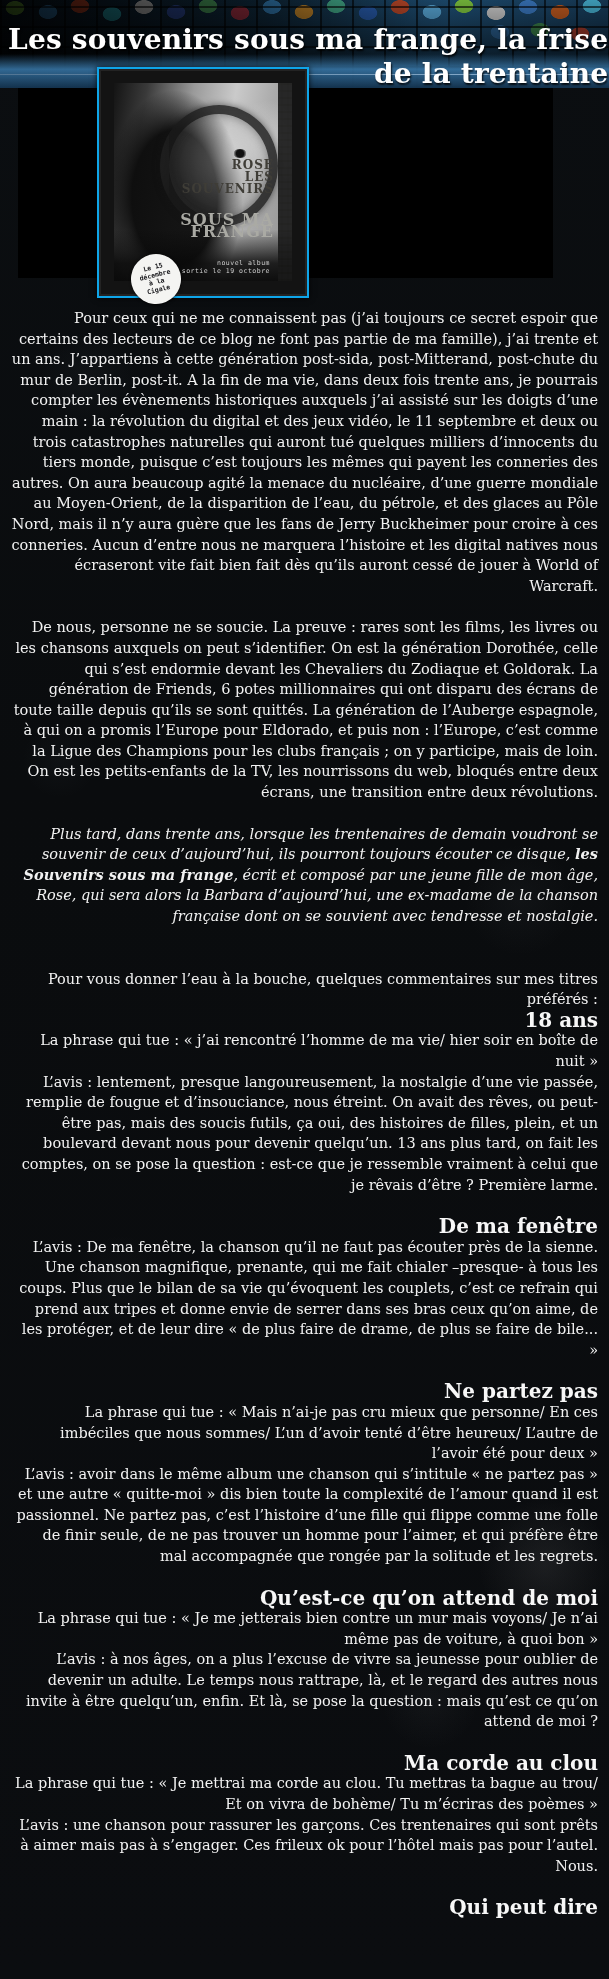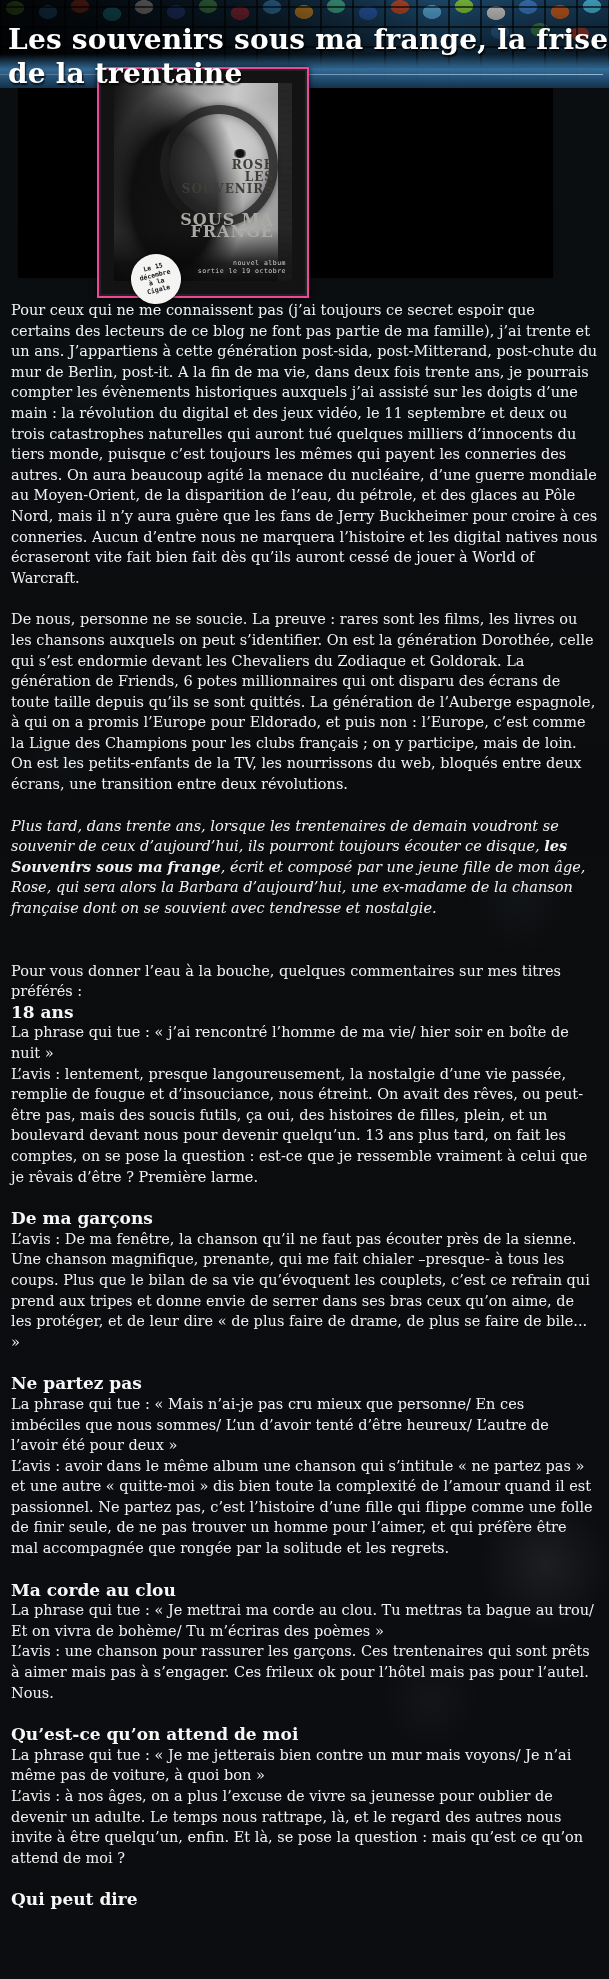--- a/index.html
+++ b/index.html
@@ -86,21 +86,21 @@
   
   .media-zone { position: relative; width: 609px; height: 212px; }
   .black-fill {
     position: absolute; left: 18px; top: 0; width: 535px; height: 190px;
     background: #000;
   }
   .album-frame {
     position: absolute; left: 97px; top: -21px;
     width: 212px; height: 231px;
     background: #131313;
-    border: 2px solid #ec4899;
+    border: 2px solid #0ea5e9;
     box-shadow: inset 0 0 0 2px #232323, 0 0 6px rgba(0,0,0,.8);
     z-index: 2;
   }
   .album-photo {
     position: absolute; left: 15px; right: 15px; top: 14px; bottom: 15px;
     background-image:
       linear-gradient(0deg, rgba(8,8,8,.96) 0%, rgba(8,8,8,.85) 9%, rgba(20,20,20,0) 26%),
       radial-gradient(95px 150px at 34% 58%, rgba(12,12,12,.95) 0 45%, rgba(12,12,12,0) 72%),
       radial-gradient(70px 60px at 88% 30%, rgba(235,235,235,.5), rgba(235,235,235,0) 70%),
       linear-gradient(100deg, #141414 0%, #3a3a3a 16%, #9a9a9a 38%, #cacaca 58%, #ababab 76%, #8f8f8f 100%);
@@ -139,21 +139,21 @@
     display: block;
     color: #3f3d37;
     font-size: 12px; line-height: 12px; letter-spacing: 1px;
   }
   .album-titles .bottom {
     display: block;
     color: #aaaaa4;
     font-size: 16px; line-height: 12px; letter-spacing: 1px;
   }
   .album-release {
-    position: absolute; right: 6px; bottom: 6px;
+    position: absolute; right: 22px; bottom: 6px;
     text-align: right;
     color: #cfcfcf;
     font-family: "DejaVu Sans Mono", monospace;
     font-size: 6.5px; line-height: 8px;
     white-space: pre-line;
     letter-spacing: .5px;
   }
   .gig-badge {
     position: absolute; left: 32px; bottom: -8px;
     width: 50px; height: 50px;
@@ -169,33 +169,35 @@
     box-shadow: 0 1px 3px rgba(0,0,0,.7);
     z-index: 3;
   }
 
   
   .article {
     padding: 0 11px;
     color: #f2f2f2;
     font-size: 14.5px;
     line-height: 20.6px;
+    margin-top: 8px;
+    text-align: right;
   }
   .article p { margin: 0 0 21px 0; }
   .article p.tight { margin-bottom: 0; }
   .article p.wide-gap { margin-bottom: 42px; font-style: italic; }
   .section { margin-top: 21px; }
   .section.first { margin-top: 0; }
   .section h2 {
-    margin: 0; font-size: 17px; line-height: 20.6px;
+    margin: 0; font-size: 20px; line-height: 20.6px;
     font-weight: bold; color: #f7f7f7;
   }
   .section .body { margin: 0; }
   b.inline { font-weight: bold; }
-  .pre { white-space: pre-line; }
+  .pre { white-space: pre-line; text-align: right; }
 </style>
 </head>
 <body>
 
 <header class="banner">
   <div class="grid"></div>
   <div class="shade"></div>
   <div class="glow"></div>
   <div class="rule"></div>
   <h1 class="page-title pre">Les souvenirs sous ma frange, la frise
@@ -233,39 +235,39 @@
   <p class="wide-gap"><span>Plus tard, dans trente ans, lorsque les trentenaires de demain voudront se souvenir de ceux d’aujourd’hui, ils pourront toujours écouter ce disque, </span><b class="inline">les Souvenirs sous ma frange</b><span>, écrit et composé par une jeune fille de mon âge, Rose, qui sera alors la Barbara d’aujourd’hui, une ex-madame de la chanson française dont on se souvient avec tendresse et nostalgie.</span></p>
   <p class="tight">Pour vous donner l’eau à la bouche, quelques commentaires sur mes titres préférés :</p>
 
   <section class="section first">
     <h2>18 ans</h2>
     <p class="body tight">La phrase qui tue : « j’ai rencontré l’homme de ma vie/ hier soir en boîte de nuit »</p>
     <p class="body tight">L’avis : lentement, presque langoureusement, la nostalgie d’une vie passée, remplie de fougue et d’insouciance, nous étreint. On avait des rêves, ou peut-être pas, mais des soucis futils, ça oui, des histoires de filles, plein, et un boulevard devant nous pour devenir quelqu’un. 13 ans plus tard, on fait les comptes, on se pose la question : est-ce que je ressemble vraiment à celui que je rêvais d’être ? Première larme.</p>
   </section>
 
   <section class="section">
-    <h2>De ma garçons</h2>
+    <h2>De ma fenêtre</h2>
     <p class="body tight">L’avis : De ma fenêtre, la chanson qu’il ne faut pas écouter près de la sienne. Une chanson magnifique, prenante, qui me fait chialer –presque- à tous les coups. Plus que le bilan de sa vie qu’évoquent les couplets, c’est ce refrain qui prend aux tripes et donne envie de serrer dans ses bras ceux qu’on aime, de les protéger, et de leur dire « de plus faire de drame, de plus se faire de bile... »</p>
   </section>
 
   <section class="section">
     <h2>Ne partez pas</h2>
     <p class="body tight">La phrase qui tue : « Mais n’ai-je pas cru mieux que personne/ En ces imbéciles que nous sommes/ L’un d’avoir tenté d’être heureux/ L’autre de l’avoir été pour deux »</p>
     <p class="body tight">L’avis : avoir dans le même album une chanson qui s’intitule « ne partez pas » et une autre « quitte-moi » dis bien toute la complexité de l’amour quand il est passionnel. Ne partez pas, c’est l’histoire d’une fille qui flippe comme une folle de finir seule, de ne pas trouver un homme pour l’aimer, et qui préfère être mal accompagnée que rongée par la solitude et les regrets.</p>
   </section>
 
   <section class="section">
+    <h2>Qu’est-ce qu’on attend de moi</h2>
+    <p class="body tight">La phrase qui tue : « Je me jetterais bien contre un mur mais voyons/ Je n’ai même pas de voiture, à quoi bon »</p>
+    <p class="body tight">L’avis : à nos âges, on a plus l’excuse de vivre sa jeunesse pour oublier de devenir un adulte. Le temps nous rattrape, là, et le regard des autres nous invite à être quelqu’un, enfin. Et là, se pose la question : mais qu’est ce qu’on attend de moi ?</p>
+  </section>
+
+  <section class="section">
     <h2>Ma corde au clou</h2>
     <p class="body tight">La phrase qui tue : « Je mettrai ma corde au clou. Tu mettras ta bague au trou/ Et on vivra de bohème/ Tu m’écriras des poèmes »</p>
     <p class="body tight">L’avis : une chanson pour rassurer les garçons. Ces trentenaires qui sont prêts à aimer mais pas à s’engager. Ces frileux ok pour l’hôtel mais pas pour l’autel. Nous.</p>
   </section>
 
   <section class="section">
-    <h2>Qu’est-ce qu’on attend de moi</h2>
-    <p class="body tight">La phrase qui tue : « Je me jetterais bien contre un mur mais voyons/ Je n’ai même pas de voiture, à quoi bon »</p>
-    <p class="body tight">L’avis : à nos âges, on a plus l’excuse de vivre sa jeunesse pour oublier de devenir un adulte. Le temps nous rattrape, là, et le regard des autres nous invite à être quelqu’un, enfin. Et là, se pose la question : mais qu’est ce qu’on attend de moi ?</p>
-  </section>
-
-  <section class="section">
     <h2>Qui peut dire</h2>
 
   </section>
 </article>
 
 </body></html>

